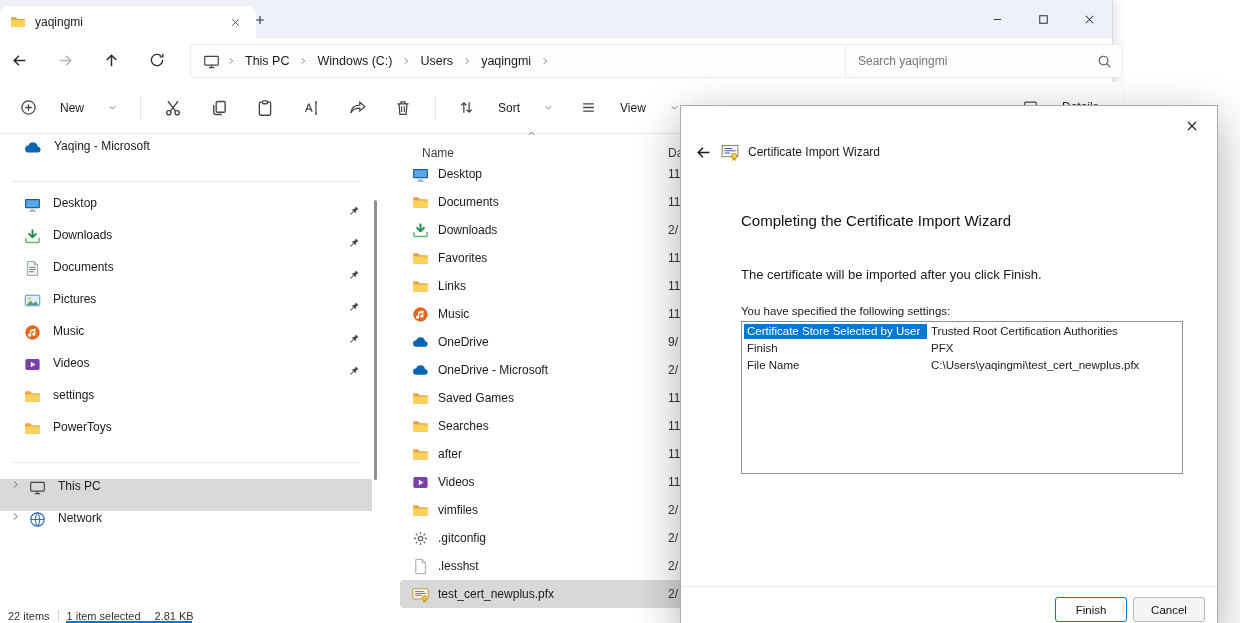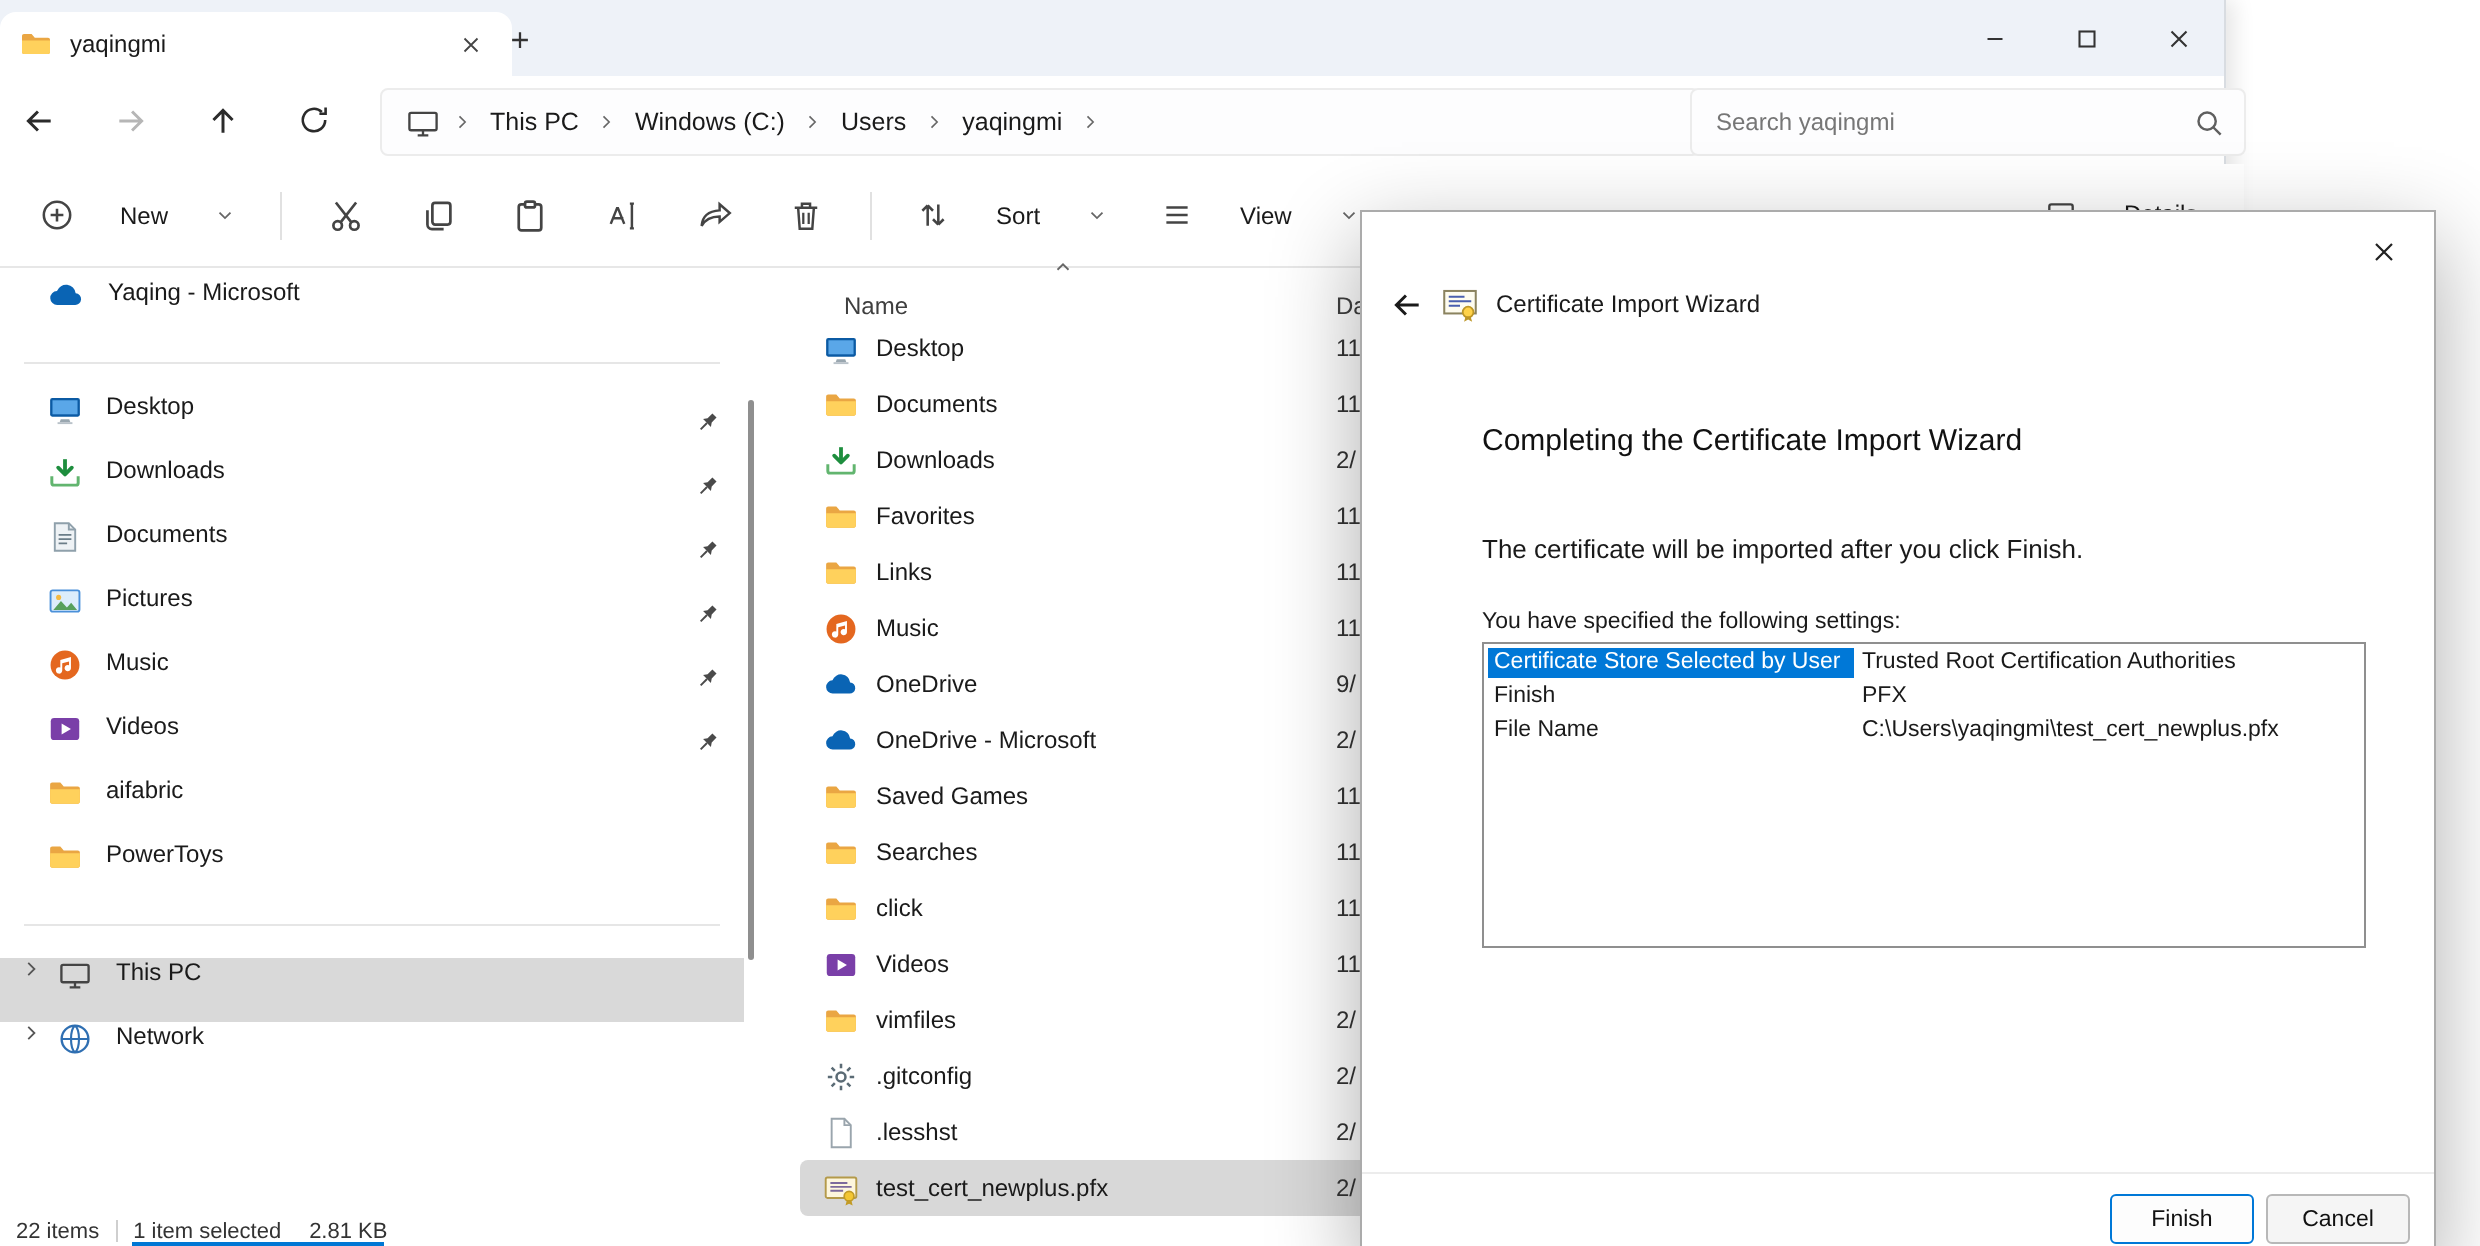--- a/index.html
+++ b/index.html
@@ -479,21 +479,21 @@
         </svg>
       <span>Videos</span>
       <svg class="ic pin" width="13" height="13">
           <use href="#i-pin"></use>
         </svg>
     </div>
     <div class="side-item">
       <svg class="ic" width="17" height="17">
           <use href="#i-folder"></use>
         </svg>
-      <span>aifabric</span>
+      <span>settings</span>
     </div>
     <div class="side-item">
       <svg class="ic" width="17" height="17">
           <use href="#i-folder"></use>
         </svg>
       <span>PowerToys</span>
     </div>
 
     <div class="side-sep2"></div>
 
@@ -594,21 +594,21 @@
       <svg class="ic fic" width="17" height="17">
           <use href="#i-folder"></use>
         </svg>
       <span class="fname">Searches</span>
       <span class="fdate">11</span>
     </div>
     <div class="frow">
       <svg class="ic fic" width="17" height="17">
           <use href="#i-folder"></use>
         </svg>
-      <span class="fname">click</span>
+      <span class="fname">after</span>
       <span class="fdate">11</span>
     </div>
     <div class="frow">
       <svg class="ic fic" width="17" height="17">
           <use href="#i-videos"></use>
         </svg>
       <span class="fname">Videos</span>
       <span class="fdate">11</span>
     </div>
     <div class="frow">

